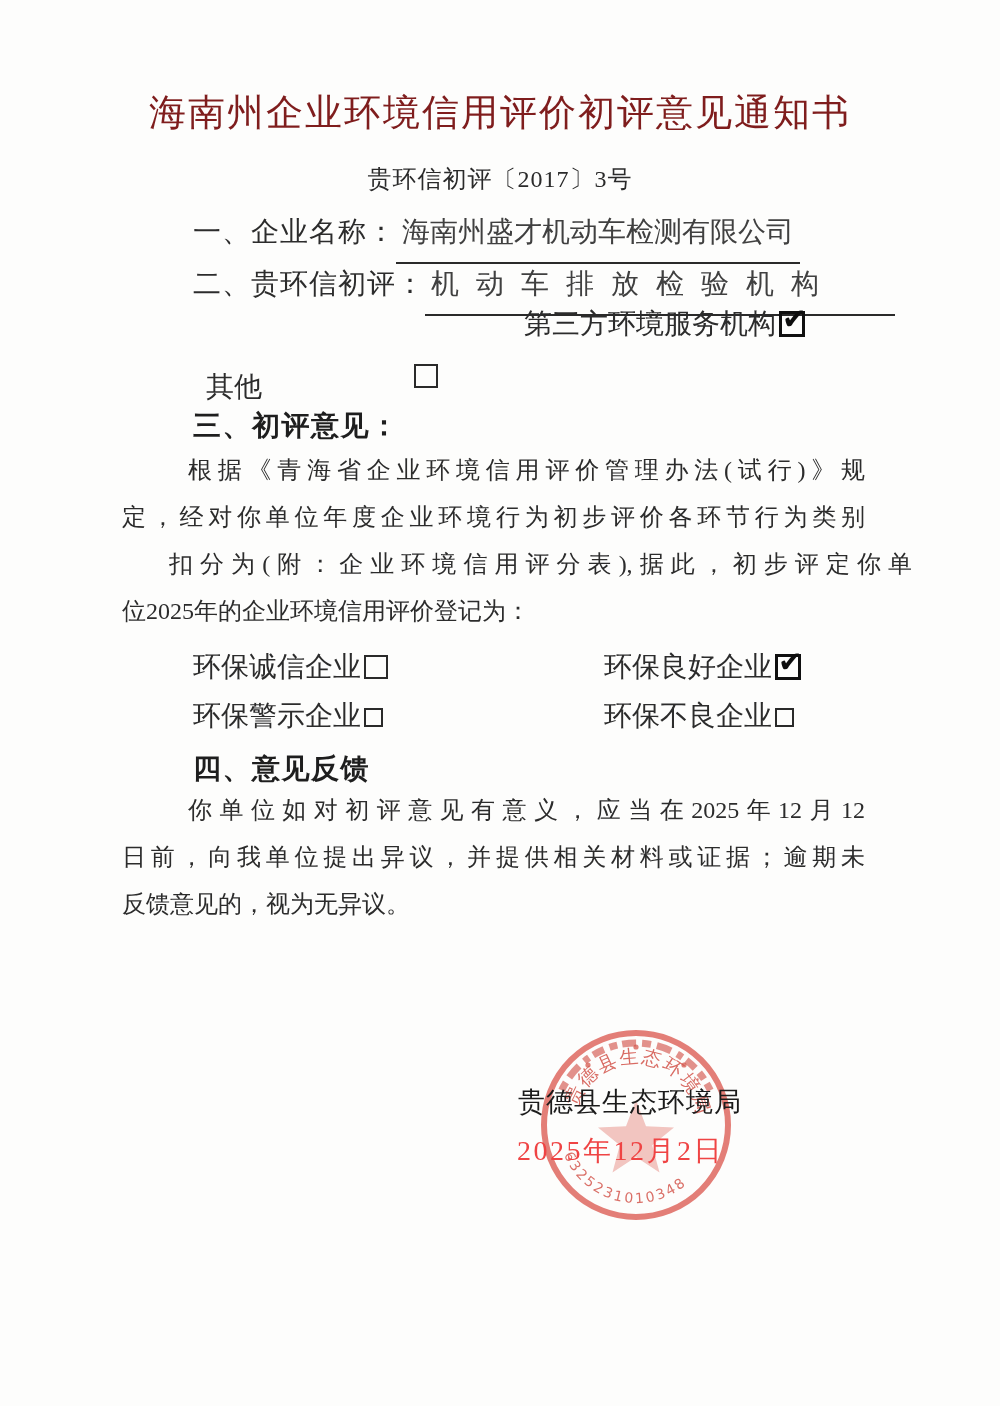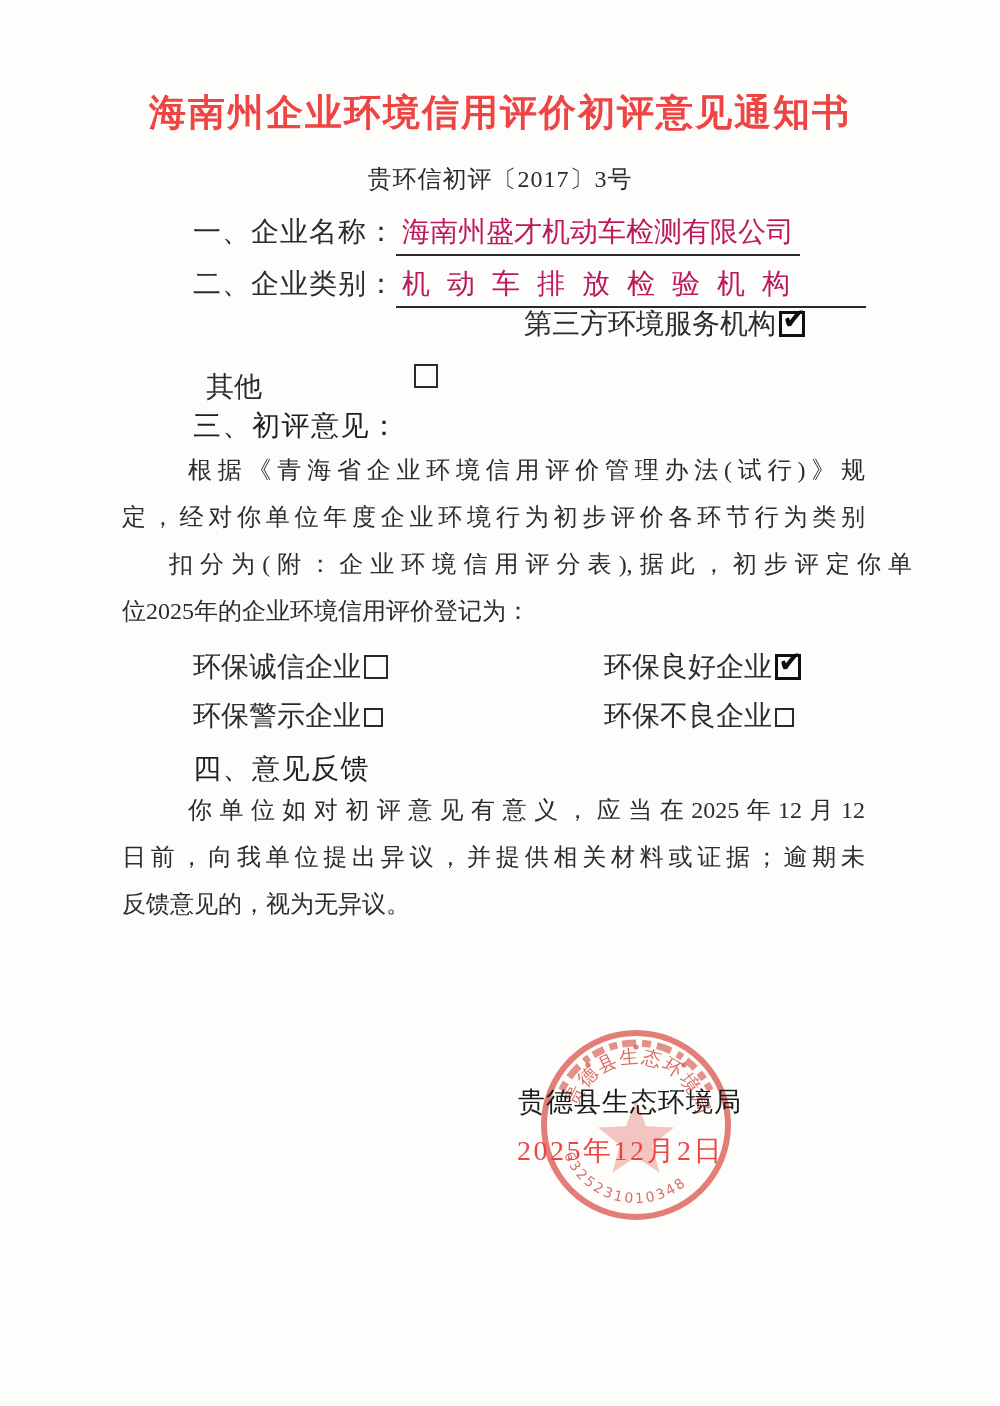--- a/index.html
+++ b/index.html
@@ -9,41 +9,41 @@
     margin:0 auto;
     background:#fdfdfc;
     overflow:hidden;
     font-family:"Liberation Serif","DejaVu Serif",serif;
     color:#262626;
   }
   .abs{position:absolute;}
   .doc-title{
     top:88px;left:0;right:0;
     text-align:center;
-    font-size:37px;font-weight:700;
-    letter-spacing:2px;color:#ef4444;
+    font-size:37px;font-weight:400;
+    letter-spacing:2px;color:#7f1d1d;
     white-space:nowrap;
   }
   .doc-number{
     top:163px;left:0;right:0;
     text-align:center;
     font-size:24px;letter-spacing:1px;color:#2a2a2a;
     white-space:nowrap;
   }
   .field-row{font-size:28px;white-space:nowrap;color:#2c2c2c;}
   .field-label{letter-spacing:1px;}
   .u-value{
     display:inline-block;
     border-bottom:2px solid #2a2a2a;
-    padding:0 6px 3px 6px;
-    color:#be185d;
+    padding:0 6px 11px 6px;
+    color:#404040;
   }
   .u-wide{width:458px;letter-spacing:5px;}
   .sec-head{
-    font-size:28px;font-weight:400;color:#1e1e1e;
+    font-size:28px;font-weight:700;color:#1e1e1e;
     letter-spacing:1.5px;white-space:nowrap;text-align:center;
   }
   .jline{
     left:122px;width:743px;
     font-size:24px;color:#2c2c2c;
     text-align:justify;text-align-last:justify;
     text-justify:inter-character;
     white-space:normal;line-height:1.25;
   }
   .jline.first{left:188px;width:677px;}
@@ -86,21 +86,21 @@
 
   <div class="abs doc-title">海南州企业环境信用评价初评意见通知书</div>
 
   <div class="abs doc-number">贵环信初评〔2017〕3号</div>
 
   <div class="abs field-row" style="left:193px;top:213px;">
     <span class="field-label">一、企业名称：</span><span class="u-value">海南州盛才机动车检测有限公司</span>
   </div>
 
   <div class="abs field-row" style="left:193px;top:265px;">
-    <span class="field-label">二、企业类别：</span><span class="u-value u-wide">机 动 车 排 放 检 验 机 构</span>
+    <span class="field-label">二、贵环信初评：</span><span class="u-value u-wide">机 动 车 排 放 检 验 机 构</span>
   </div>
 
   <div class="abs opt" style="left:524px;top:305px;">
     <span>第三方环境服务机构</span><span class="cb checked"><span class="glyph">✔</span></span>
   </div>
 
   <div class="abs opt" style="left:206px;top:360px;margin-top:8px;">其他</div>
   <span class="abs cb lg" style="left:411px;top:364px;"></span>
 
   <div class="abs sec-head" style="left:193px;top:407px;">三、初评意见：</div>

